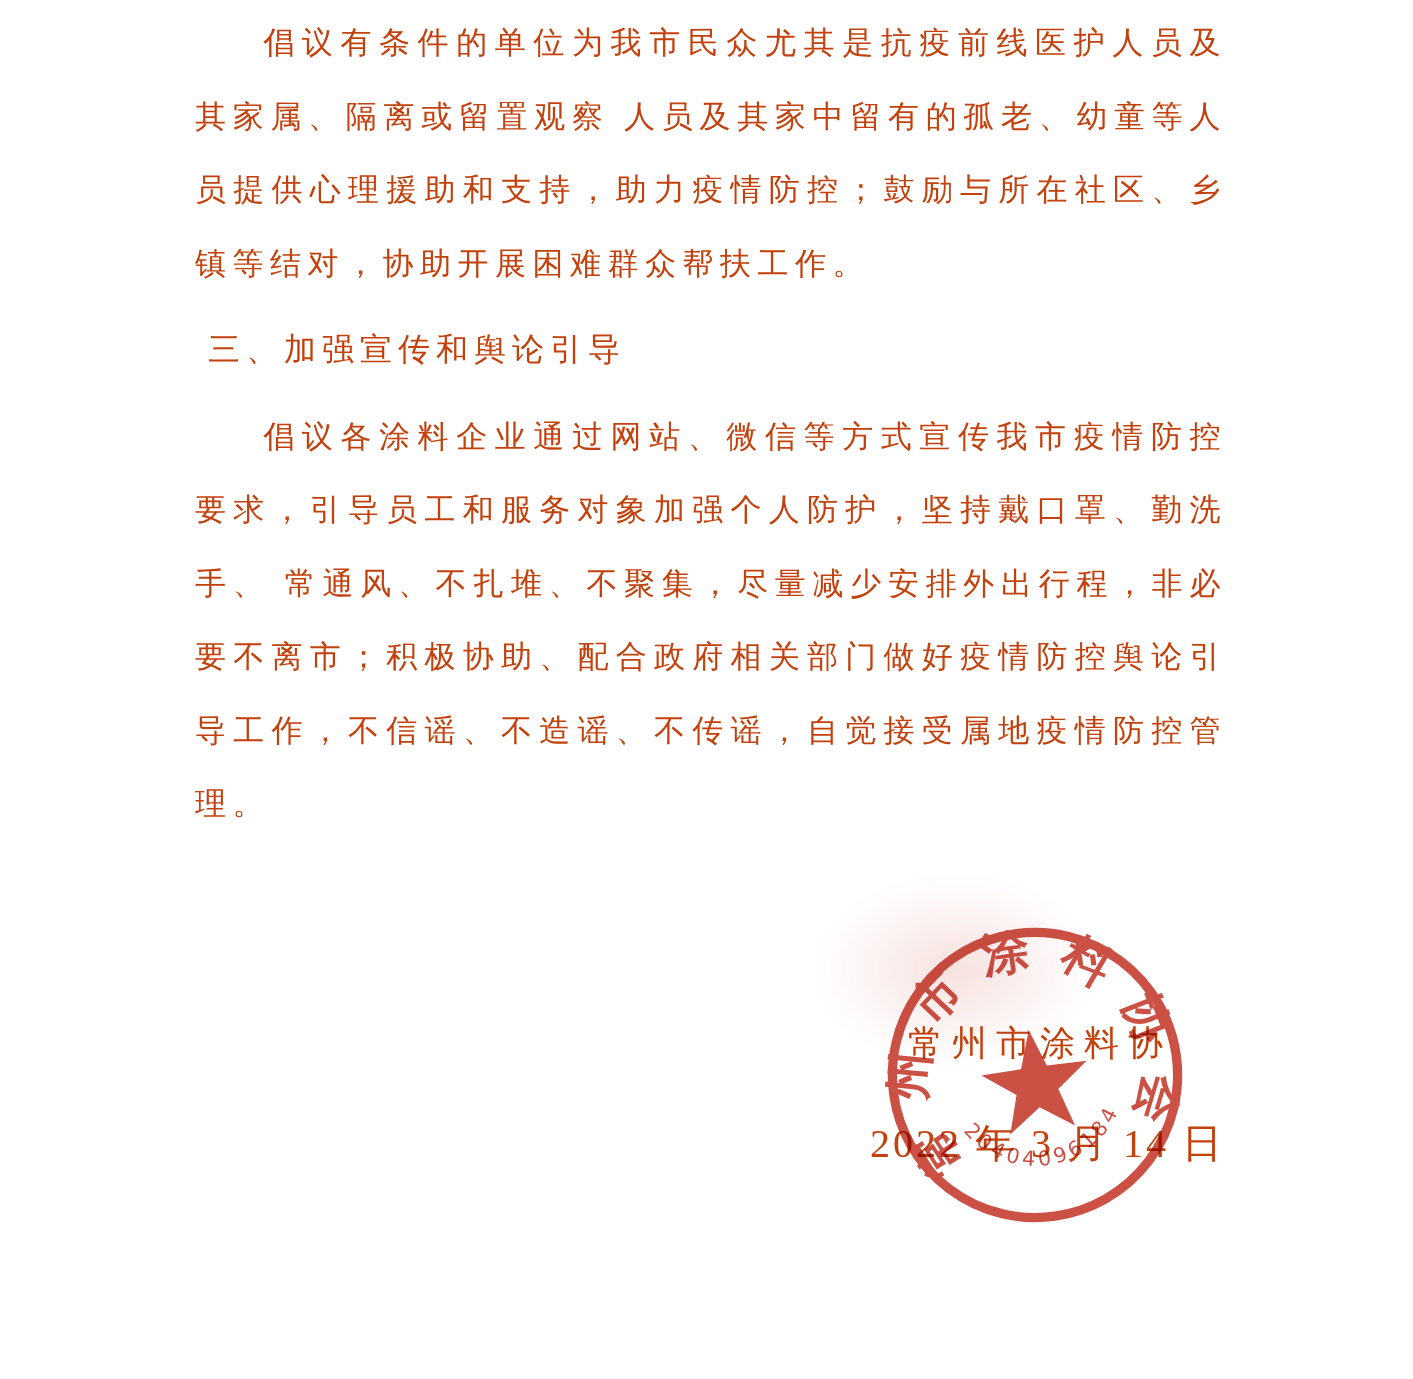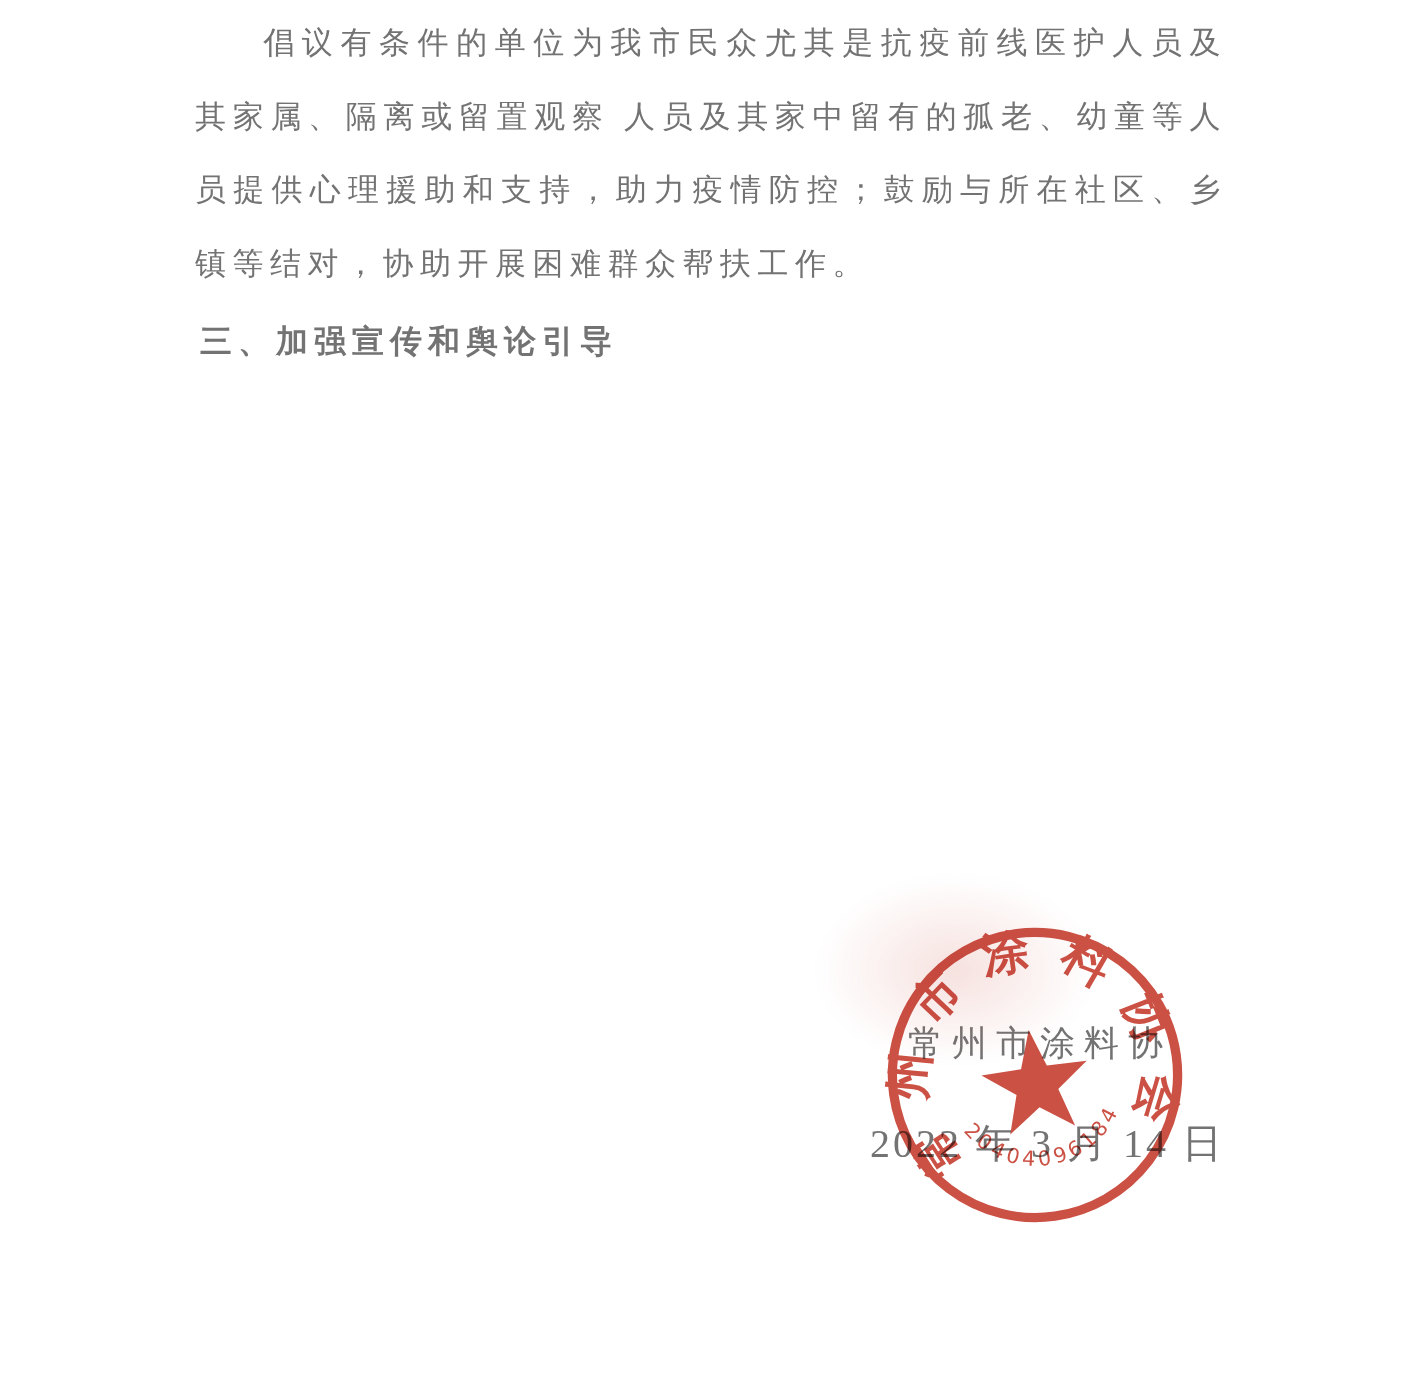--- a/index.html
+++ b/index.html
@@ -4,43 +4,43 @@
 <style>
   html,body { margin:0; padding:0; background:#e9e9e9; }
   .page {
     position: relative;
     width: 1413px;
     height: 1379px;
     margin: 0 auto;
     background: #ffffff;
     overflow: hidden;
     font-family: "Liberation Serif", "DejaVu Serif", serif;
-    color: #737373;
+    color: #c2410c;
   }
   .body-text {
     position: absolute;
     left: 195px;
     top: 6px;
     width: 1032px;
   }
   .para {
     margin: 0;
     font-size: 31px;
     line-height: 73.5px;
     letter-spacing: 6.5px;
     text-align: justify;
     text-justify: inter-character;
     text-indent: 2.2em;
   }
   .heading {
-    margin: 5px;
+    margin: 13px;
     font-size: 32px;
     line-height: 73.5px;
     letter-spacing: 6px;
-    font-weight: bold;
+    font-weight: normal;
     font-family: "Liberation Sans", "DejaVu Sans", sans-serif;
   }
   .sign-name {
     position: absolute;
     left: 908px;
     top: 1020px;
     font-size: 35px;
     letter-spacing: 9px;
     z-index: 1;
   }
@@ -97,20 +97,21 @@
   }
 </style>
 </head>
 <body>
 
 <div class="page">
 
   <div class="body-text">
     <p class="para">倡议有条件的单位为我市民众尤其是抗疫前线医护人员及其家属、隔离或留置观察 人员及其家中留有的孤老、幼童等人员提供心理援助和支持，助力疫情防控；鼓励与所在社区、乡镇等结对，协助开展困难群众帮扶工作。</p>
     <h2 class="heading">三、加强宣传和舆论引导</h2>
+    <p class="para">倡议各涂料企业通过网站、微信等方式宣传我市疫情防控要求，引导员工和服务对象加强个人防护，坚持戴口罩、勤洗手、 常通风、不扎堆、不聚集，尽量减少安排外出行程，非必要不离市；积极协助、配合政府相关部门做好疫情防控舆论引导工作，不信谣、不造谣、不传谣，自觉接受属地疫情防控管理。</p>
   </div>
 
   <div class="sign-name">常州市涂料协</div>
 
   <div class="sign-date">2022 年 3 月 14 日</div>
 
   <div class="seal-smudge"></div>
 
   <svg class="seal" viewBox="0 0 300 300" aria-hidden="true">
     <circle class="seal-ring" cx="150" cy="150" r="138"></circle>

